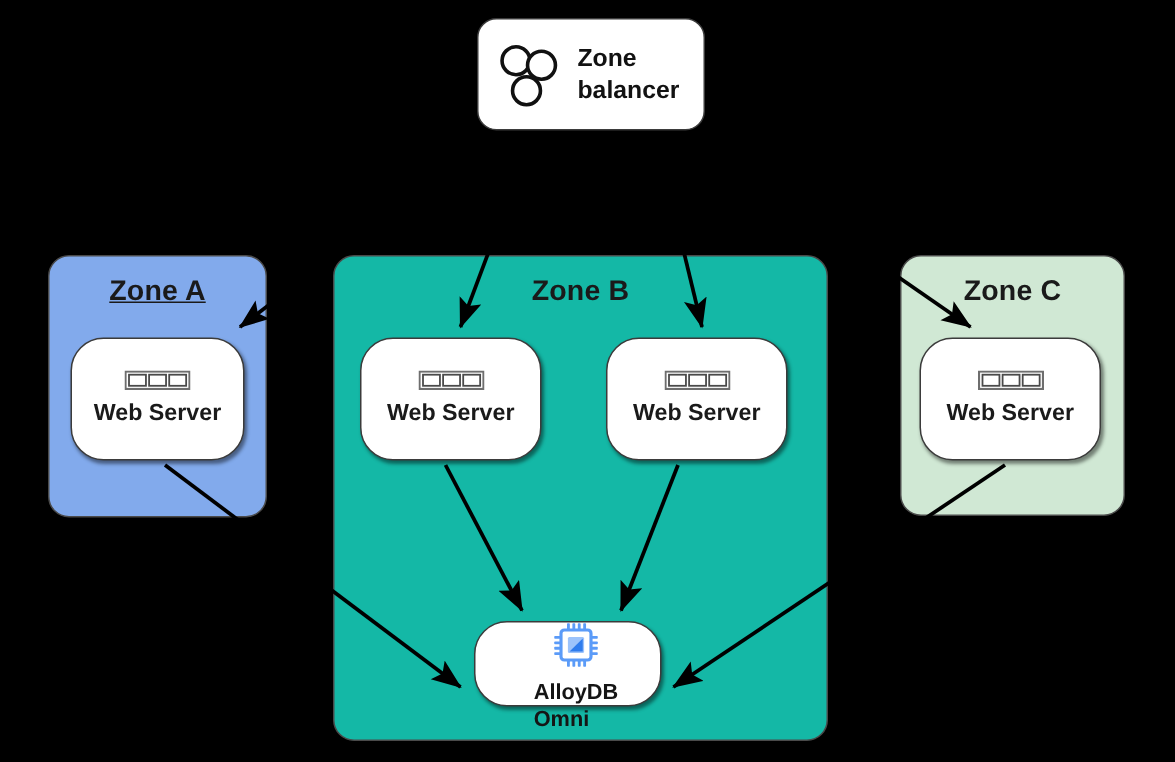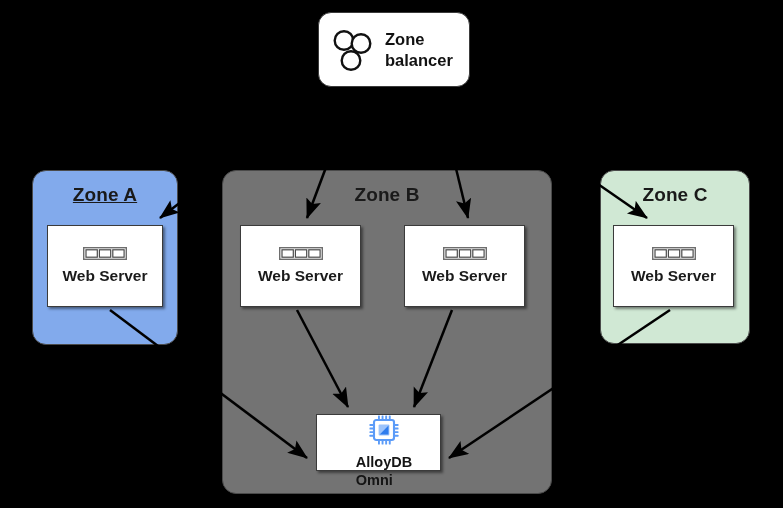--- a/index.html
+++ b/index.html
@@ -26,21 +26,21 @@
     height: 508px;
     pointer-events: none;
     z-index: 5;
   }
 
   
   .card {
     position: absolute;
     background: #ffffff;
     border: 1.6px solid #3b3b3b;
-    border-radius: 0;
+    border-radius: 22px;
     box-shadow: 1.5px 2px 2.5px rgba(0,0,0,0.45);
     display: flex;
     align-items: center;
     justify-content: center;
     z-index: 10;
   }
 
   
   .zone {
     position: absolute;
@@ -130,21 +130,21 @@
   <div class="card websrv" style="left:47px; top:225px; width:116px; height:82px;">
     <svg class="srv-icon" viewBox="0 0 44 13">
       <rect x="0.7" y="0.7" width="42.6" height="11.6" fill="#ffffff" stroke="#6e6e6e" stroke-width="1.4"></rect>
       <rect x="3" y="2.8" width="11.3" height="7.4" fill="#ffffff" stroke="#4a4a4a" stroke-width="1.2"></rect>
       <rect x="16.4" y="2.8" width="11.3" height="7.4" fill="#ffffff" stroke="#4a4a4a" stroke-width="1.2"></rect>
       <rect x="29.8" y="2.8" width="11.3" height="7.4" fill="#ffffff" stroke="#4a4a4a" stroke-width="1.2"></rect>
     </svg>
     <div class="srv-label">Web Server</div>
   </div>
 
-  <div class="zone" id="zone-b" style="left:222px; top:170px; width:330px; height:324px; background:#737373;">
+  <div class="zone" id="zone-b" style="left:222px; top:170px; width:330px; height:324px; background:#14b8a6;">
     <div class="zone-title" style="top:13px;">Zone B</div>
   </div>
 
   <div class="card websrv" style="left:240px; top:225px; width:121px; height:82px;">
     <svg class="srv-icon" viewBox="0 0 44 13">
       <rect x="0.7" y="0.7" width="42.6" height="11.6" fill="#ffffff" stroke="#6e6e6e" stroke-width="1.4"></rect>
       <rect x="3" y="2.8" width="11.3" height="7.4" fill="#ffffff" stroke="#4a4a4a" stroke-width="1.2"></rect>
       <rect x="16.4" y="2.8" width="11.3" height="7.4" fill="#ffffff" stroke="#4a4a4a" stroke-width="1.2"></rect>
       <rect x="29.8" y="2.8" width="11.3" height="7.4" fill="#ffffff" stroke="#4a4a4a" stroke-width="1.2"></rect>
     </svg>

